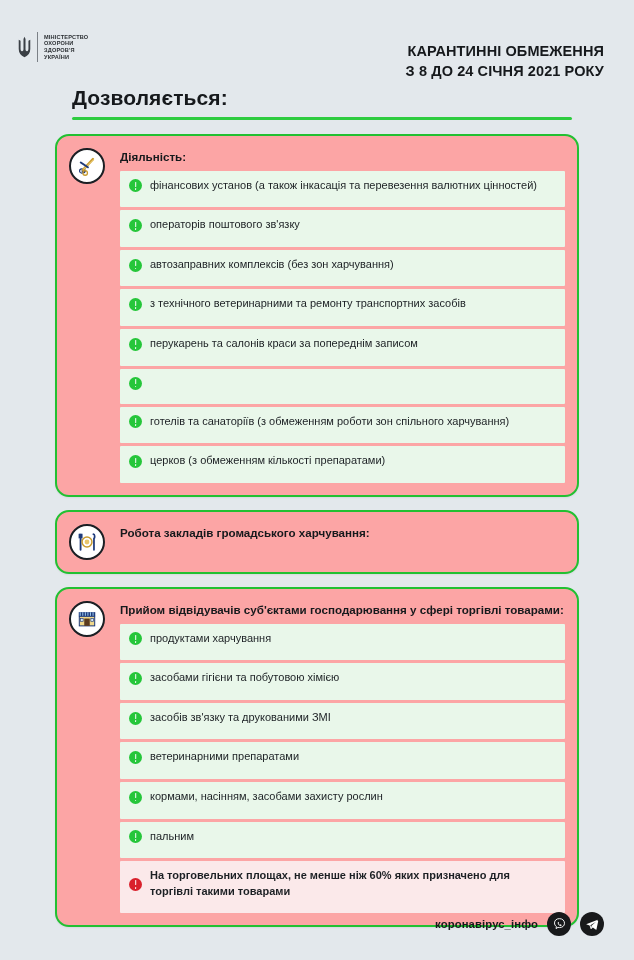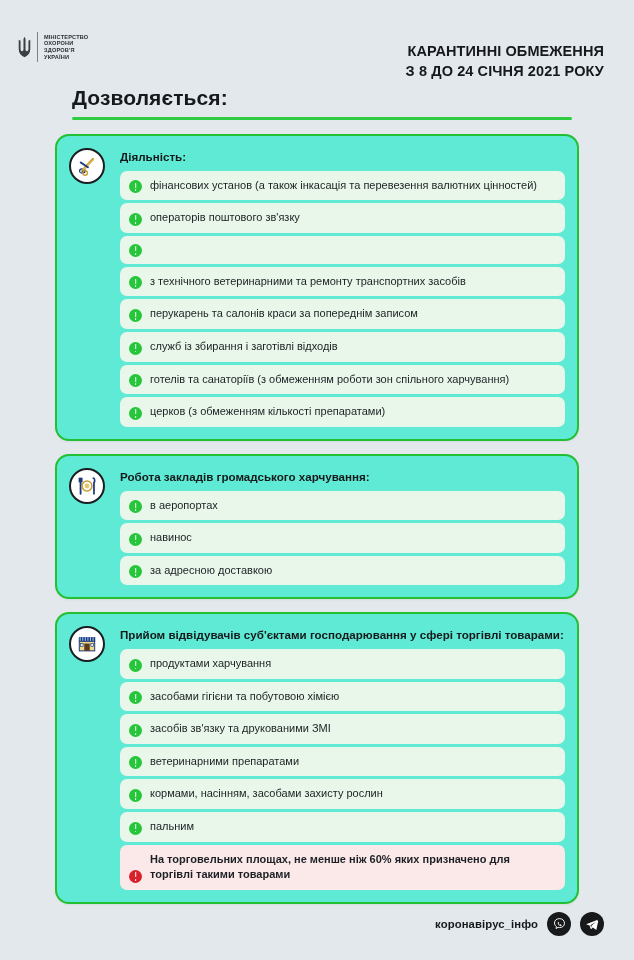--- a/index.html
+++ b/index.html
@@ -81,21 +81,21 @@
 
   
   .cards {
     padding: 14px 55px 0 55px;
     display: flex;
     flex-direction: column;
     gap: 13px;
   }
 
   .card {
-    background: #5eead4;
+    background: #fca5a5;
     border: 2.5px solid #22c032;
     border-radius: 14px;
     padding: 10px 12px 12px 12px;
     display: flex;
     gap: 9px;
     box-shadow: 0 1px 2px rgba(0,0,0,0.06);
   }
 
   .card-icon {
     width: 36px;
@@ -124,25 +124,25 @@
   }
 
   .rows {
     display: flex;
     flex-direction: column;
     gap: 3px;
   }
 
   .row {
     background: #e9f7ea;
-    border-radius: 7px;
-    display: flex;
-    align-items: flex-end;
+    border-radius: 1px;
+    display: flex;
+    align-items: center;
     gap: 8px;
-    padding: 7px 10px 7px 9px;
+    padding: 7px 10px 14px 9px;
     min-height: 26px;
   }
 
   .row.warn {
     background: #fbe9ea;
   }
 
   .bullet {
     width: 13px;
     height: 13px;
@@ -269,32 +269,32 @@
         <div class="row">
           <span class="bullet"></span>
           <span class="row-text">фінансових установ (а також інкасація та перевезення валютних цінностей)</span>
         </div>
         <div class="row">
           <span class="bullet"></span>
           <span class="row-text">операторів поштового зв'язку</span>
         </div>
         <div class="row">
           <span class="bullet"></span>
+          <span class="row-text">автозаправних комплексів (без зон харчування)</span>
         </div>
         <div class="row">
           <span class="bullet"></span>
           <span class="row-text">з технічного ветеринарними та ремонту транспортних засобів</span>
         </div>
         <div class="row">
           <span class="bullet"></span>
           <span class="row-text">перукарень та салонів краси за попереднім записом</span>
         </div>
         <div class="row">
           <span class="bullet"></span>
-          <span class="row-text">служб із збирання і заготівлі відходів</span>
         </div>
         <div class="row">
           <span class="bullet"></span>
           <span class="row-text">готелів та санаторіїв (з обмеженням роботи зон спільного харчування)</span>
         </div>
         <div class="row">
           <span class="bullet"></span>
           <span class="row-text">церков (з обмеженням кількості препаратами)</span>
         </div>
       </div>
@@ -306,34 +306,20 @@
       <svg width="22" height="22" viewBox="0 0 24 24">
         <path d="M5 3.5 L5 10 M3.6 3.5 L3.6 7.5 M6.4 3.5 L6.4 7.5" stroke="#1e3a7a" stroke-width="1.5" stroke-linecap="round"></path>
         <path d="M5 9.5 L5 20.5" stroke="#1e3a7a" stroke-width="2" stroke-linecap="round"></path>
         <circle cx="12" cy="12" r="5.4" fill="none" stroke="#c79a2e" stroke-width="1.6"></circle>
         <circle cx="12" cy="12" r="2.6" fill="#e8c56a"></circle>
         <path d="M19 3.5 C20.6 3.5 20.8 7 19.6 8.3 L19.6 20.5" stroke="#1e3a7a" stroke-width="1.9" stroke-linecap="round" fill="none"></path>
       </svg>
     </div>
     <div class="card-body">
       <div class="card-title">Робота закладів громадського харчування:</div>
-      <div class="rows rows-indent">
-        <div class="row">
-          <span class="bullet"></span>
-          <span class="row-text">в аеропортах</span>
-        </div>
-        <div class="row">
-          <span class="bullet"></span>
-          <span class="row-text">навинос</span>
-        </div>
-        <div class="row">
-          <span class="bullet"></span>
-          <span class="row-text">за адресною доставкою</span>
-        </div>
-      </div>
     </div>
   </div>
 
   <div class="card">
     <div class="card-icon">
       <svg width="22" height="22" viewBox="0 0 24 24">
         <rect x="3" y="4.5" width="18" height="4.6" fill="#1e3a7a"></rect>
         <path d="M4.6 4.5 L4.6 9.1 M7.4 4.5 L7.4 9.1 M10.2 4.5 L10.2 9.1 M13 4.5 L13 9.1 M15.8 4.5 L15.8 9.1 M18.6 4.5 L18.6 9.1" stroke="#9cc9ef" stroke-width="1.1"></path>
         <rect x="3.6" y="9.1" width="16.8" height="10.4" fill="#f0d88a" stroke="#1e3a7a" stroke-width="1.1"></rect>
         <rect x="9" y="11.5" width="6" height="8" fill="#5a3a1e"></rect>

